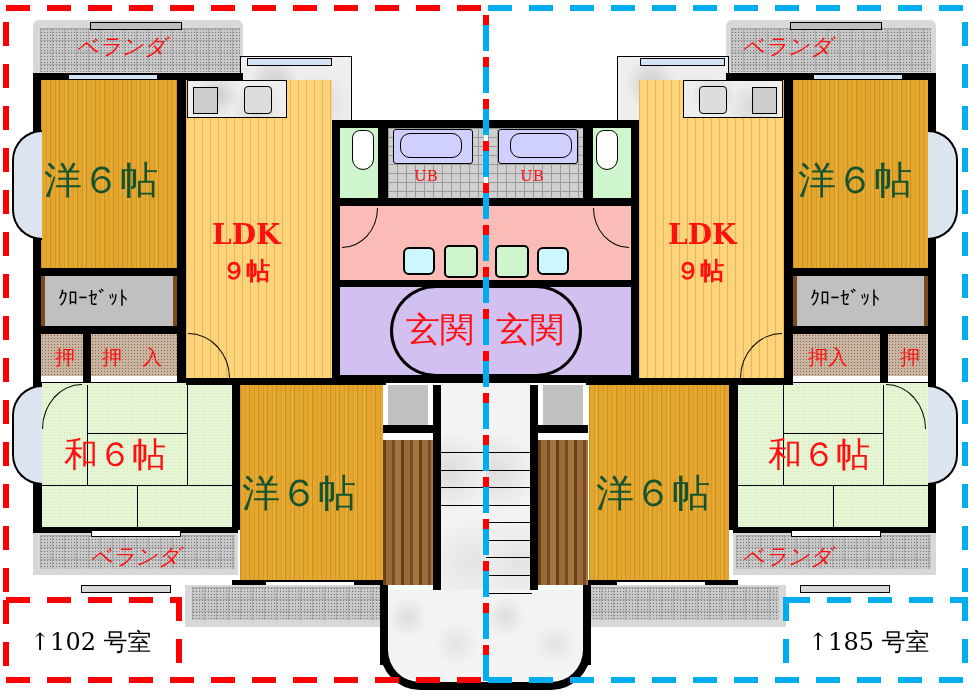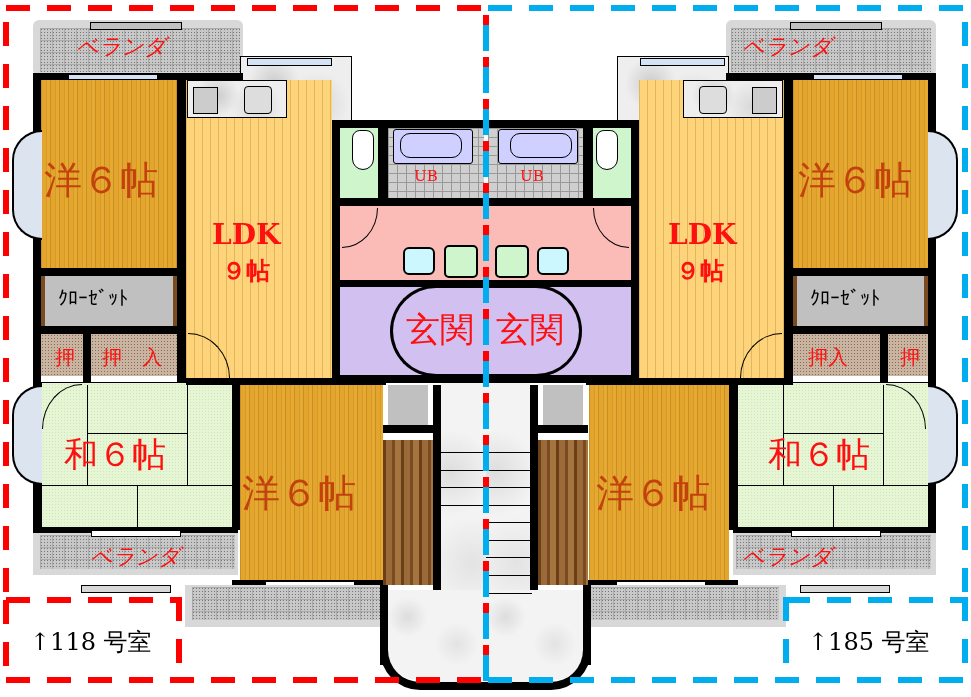--- a/index.html
+++ b/index.html
@@ -18,21 +18,21 @@
   .marble{background:#eee;background-image:radial-gradient(circle at 30% 40%,#ccc 0,transparent 30%),radial-gradient(circle at 70% 70%,#d8d8d8 0,transparent 35%);}
   .closet{background:#c0c0c0;border-left:4px solid #7a4a20;border-right:4px solid #7a4a20;}
   .oshiire{background:#c8b4a0;background-image:radial-gradient(#8a6a50 0.7px,transparent 0.9px);background-size:3px 3px;}
   .stair-wood{background:#8a5a2a;background-image:repeating-linear-gradient(90deg,#6b3f18 0 3px,#9a6a38 3px 9px,#7a4a22 9px 12px,#a57540 12px 18px);}
   .stone{background:#f3f3f3;background-image:radial-gradient(circle at 20% 30%,#ddd 0,transparent 20%),radial-gradient(circle at 70% 60%,#e3e3e3 0,transparent 25%);}
   .grey-box{background:#c0c0c0;}
   .bay{background:#dbe4ef;border:2px solid #000;}
   .win{background:#fff;border:1px solid #000;}
   .win-blue{background:#d4e2f5;border:1px solid #000;}
   .label-red{color:#ff1010;font-family:"DejaVu Serif",serif;white-space:nowrap;}
-  .label-orange{color:#c2410c;font-family:Liberation Serif, serif;white-space:nowrap;}
+  .label-orange{color:#14532d;font-family:Liberation Serif, serif;white-space:nowrap;}
   .label-black{color:#000;font-family:"DejaVu Sans",sans-serif;white-space:nowrap;}
   .dash-red-h{height:6px;background:repeating-linear-gradient(90deg,#ff0000 0 24px,transparent 24px 41px);}
   .dash-red-v{width:6px;background:repeating-linear-gradient(180deg,#ff0000 0 24px,transparent 24px 42px);}
   .dash-blue-h{height:6px;background:repeating-linear-gradient(90deg,#00aeef 0 24px,transparent 24px 41px);}
   .dash-blue-v{width:6px;background:repeating-linear-gradient(180deg,#00aeef 0 24px,transparent 24px 42px);}
   .tub{background:#cfd0ff;border:1px solid #000;border-radius:3px;}
   .tub-inner{border:1px solid #000;border-radius:10px;}
   .toilet{background:#fff;border:1px solid #000;border-radius:10px 10px 14px 14px;}
   .basin{background:#ccf7ff;border:2px solid #000;border-radius:6px;}
   .washer{background:#cff5cd;border:2px solid #000;border-radius:5px;}
@@ -142,21 +142,21 @@
   <div class="abs stone" style="left:388px;top:590px;width:98px;height:90px;border-radius:0 0 0 30px;"></div>
   <div class="abs wall" style="left:380px;top:585px;width:8px;height:80px;"></div>
   <div class="abs" style="left:380px;top:630px;width:106px;height:60px;border-left:8px solid #000;border-bottom:8px solid #000;border-radius:0 0 0 40px;"></div>
 
   <div class="abs dash-red-h" style="left:6px;top:5px;width:478px;"></div>
   <div class="abs dash-red-v" style="left:3px;top:22px;height:570px;"></div>
   <div class="abs dash-red-h" style="left:6px;top:677px;width:478px;"></div>
   <div class="abs dash-red-h" style="left:6px;top:597px;width:172px;"></div>
   <div class="abs dash-red-v" style="left:176px;top:597px;height:82px;"></div>
   <div class="abs dash-red-v" style="left:3px;top:600px;height:82px;"></div>
-  <div class="abs label-black" style="left:30px;top:626px;font-size:24px;font-family:'DejaVu Serif',serif;">↑118 号室</div>
+  <div class="abs label-black" style="left:30px;top:626px;font-size:24px;font-family:'DejaVu Serif',serif;">↑102 号室</div>
 </div>
 
 <div class="abs" style="left:486px;top:0;width:485px;height:697px;">
 
   <div class="abs veranda-edge" style="left:240px;top:20px;width:210px;height:56px;border-radius:6px;"></div>
   <div class="abs veranda" style="left:245px;top:28px;width:200px;height:44px;"></div>
   <div class="abs grey-box" style="left:304px;top:22px;width:92px;height:8px;border:1px solid #000;"></div>
   <div class="abs label-red" style="left:258px;top:32px;font-size:22px;transform:skewX(-12deg);">ベランダ</div>
 
   <div class="abs marble" style="left:131px;top:56px;width:112px;height:68px;border:1px solid #000;"></div>

